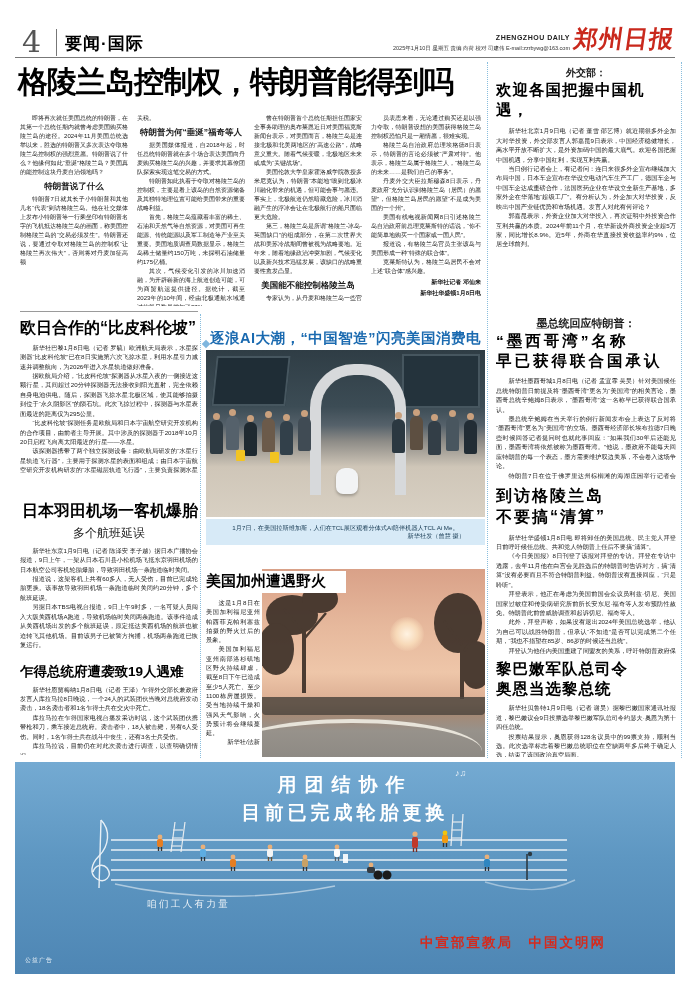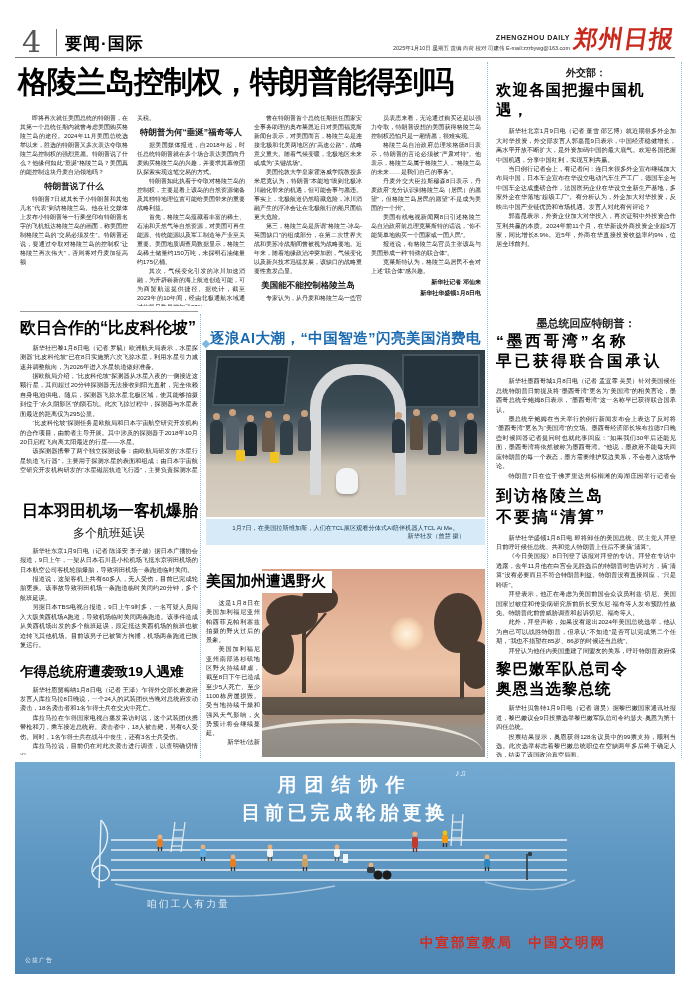--- a/index.html
+++ b/index.html
@@ -57,21 +57,21 @@
   .ces-crowd{position:absolute;left:0;top:56px;width:100%;height:60px;}
   .person{position:absolute;width:13px;height:34px;border-radius:6px 6px 2px 2px;}
   .person::before{content:"";position:absolute;left:3px;top:-7px;width:7px;height:7px;border-radius:50%;background:#caa17e;}
   .bag{position:absolute;width:9px;height:11px;background:#f2c422;border-radius:1px;}
   .photo-ornament{position:absolute;left:203px;top:341px;width:6px;height:6px;background:#7fb6de;transform:rotate(45deg);}
   .ces-caption{position:absolute;left:206px;top:519px;width:279px;background:#d7eaf7;padding:4px 6px;box-sizing:border-box;}
   .cap-text{font-size:6.2px;line-height:1.5;text-align:center;margin:0;color:#12364f;}
   .cap-credit{font-size:6.2px;text-align:right;margin:0;padding-right:14px;color:#12364f;}
   
   .fire-head{position:absolute;left:206px;top:571px;margin:0;font-size:15px;font-weight:900;color:#000;
-             background:#ffffff;padding:1px 6px 2px 0;z-index:3;}
+             background:#ffffff;padding:1px 20px 2px 0;z-index:3;}
   .fire-photo{position:absolute;left:262px;top:569px;width:223px;height:188px;overflow:hidden;z-index:1;
               background:linear-gradient(180deg,#d9a188 0%,#e6b89c 30%,#eec6a9 55%,#d9ab90 72%,#a38a77 78%,#97928b 86%,#8e8a84 100%);}
   .sun{position:absolute;left:128px;top:48px;width:34px;height:34px;border-radius:50%;
        background:radial-gradient(circle,#fff3e2 0%,#f7d9b8 45%,rgba(247,217,184,0) 75%);}
   .hedge{position:absolute;left:0;top:128px;width:100%;height:18px;background:#4e463e;border-radius:0 0 4px 4px;opacity:.85;}
   .curb{position:absolute;left:-40px;top:150px;width:260px;height:60px;border-top:4px solid #e8e4da;border-radius:50% 50% 0 0;}
   .fire-body{position:absolute;left:206px;top:598px;width:54px;height:159px;font-size:6.2px;line-height:1.5;text-align:justify;overflow:hidden;z-index:2;}
   
   .banner{position:absolute;left:15px;top:762px;width:660px;height:212px;overflow:hidden;
           background:linear-gradient(180deg,#74aad2 0%,#5e97c2 45%,#4e86b4 100%);}

